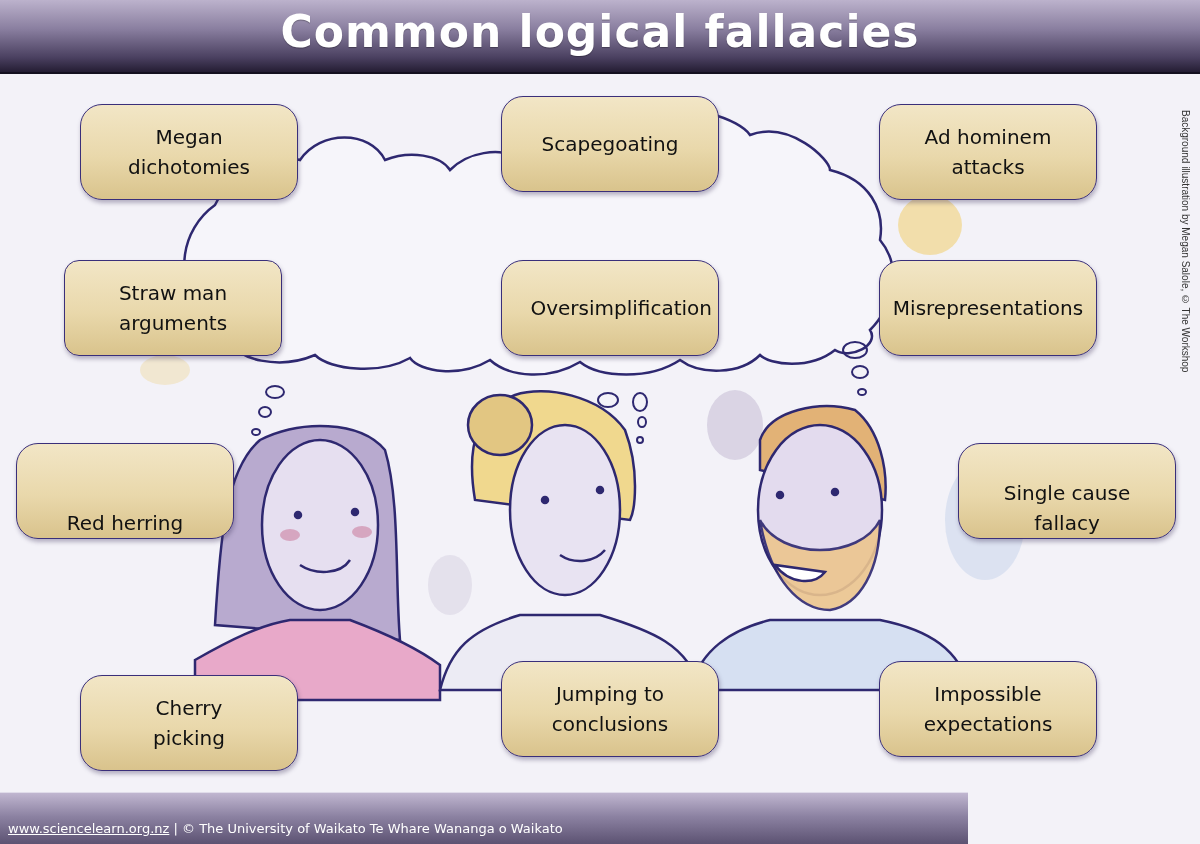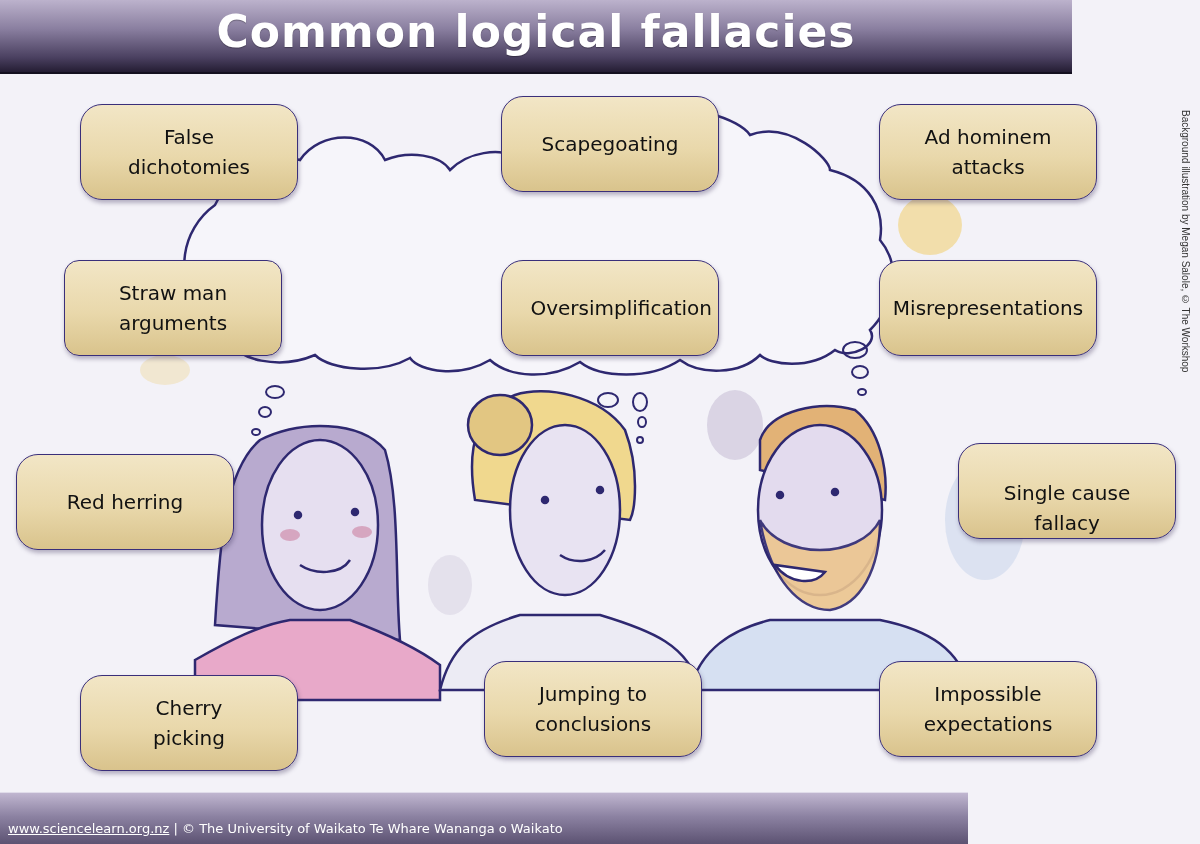--- a/index.html
+++ b/index.html
@@ -1,17 +1,17 @@
 <!DOCTYPE html>
 <html><head>
 <meta charset="utf-8">
 <style>
   html, body { margin:0; padding:0; }
   body { width:1200px; height:844px; position:relative; overflow:hidden; background:#f3f2f8; font-family:"DejaVu Sans", sans-serif; }
-  .header { position:absolute; left:0; top:0; width:1072px; height:72px;
+  .header { position:absolute; left:0; top:0; width:1200px; height:72px;
     background:linear-gradient(to bottom, #bcb2cc 0%, #8a7fa0 40%, #4a4060 80%, #241d33 100%);
     border-bottom:2px solid #141020; }
   .title { position:absolute; left:0; top:0; width:100%; height:64px; line-height:64px; text-align:center;
     color:#fff; font-size:44px; font-weight:bold; letter-spacing:1px; font-family:"DejaVu Sans", sans-serif;
     text-shadow:0 1px 1px rgba(0,0,0,0.3); }
   .canvas { position:absolute; left:0; top:74px; width:1200px; height:718px; background:#f3f2f8; }
   .footer { position:absolute; left:0; top:792px; width:968px; height:52px;
     background:linear-gradient(to bottom, #c0b6d0 0%, #8c82a2 45%, #5a5070 100%); border-top:1px solid #e0dcea; }
   .footer-text { position:absolute; left:8px; top:28px; font-size:13px; color:#fff; font-family:"DejaVu Sans", sans-serif; }
   .footer-link { color:#fff; text-decoration:underline; }
@@ -91,52 +91,52 @@
     <ellipse fill="#e3dbee" cx="820" cy="510" rx="62" ry="85"></ellipse>
     <path fill="#ecc58e" opacity="0.9" d="M 760 520 C 770 580, 800 610, 830 610 C 860 605, 880 570, 880 520 C 860 560, 780 560, 760 520 Z"></path>
     <path fill="#ffffff" d="M 775 565 C 790 585, 815 585, 825 572 Z"></path>
     <path fill="#d6e0f2" d="M 690 690 C 700 650, 730 630, 770 620 L 880 620 C 930 630, 960 650, 970 690 Z"></path>
     <circle fill="#2e2870" cx="780" cy="495" r="3"></circle>
       <circle fill="#2e2870" cx="835" cy="492" r="3"></circle>
   </g>
 </svg>
 
 <div class="box" style="left:80px; top:104px;">
-  <span class="box-label">False
+  <span class="box-label">Megan
 dichotomies</span>
 </div>
 <div class="box" style="left:501px; top:96px;">
   <span class="box-label">Scapegoating</span>
 </div>
 <div class="box" style="left:879px; top:104px;">
   <span class="box-label">Ad hominem
 attacks</span>
 </div>
 <div class="box" style="left:64px; top:260px;border-radius:15px;">
   <span class="box-label">Straw man
 arguments</span>
 </div>
 <div class="box" style="left:501px; top:260px;justify-content:flex-end;">
   <span class="box-label">Oversimplification</span>
 </div>
 <div class="box" style="left:879px; top:260px;">
   <span class="box-label">Misrepresentations</span>
 </div>
-<div class="box" style="left:16px; top:454px;">
+<div class="box" style="left:16px; top:443px;align-items:flex-end;">
   <span class="box-label">Red herring</span>
 </div>
 <div class="box" style="left:958px; top:443px;align-items:flex-end;">
   <span class="box-label">Single cause
 fallacy</span>
 </div>
 <div class="box" style="left:80px; top:675px;">
   <span class="box-label">Cherry
 picking</span>
 </div>
-<div class="box" style="left:484px; top:661px;">
+<div class="box" style="left:501px; top:661px;">
   <span class="box-label">Jumping to
 conclusions</span>
 </div>
 <div class="box" style="left:879px; top:661px;justify-content:center;">
   <span class="box-label">Impossible
 expectations</span>
 </div>
 
 <div class="credit">Background illustration by Megan Salole, © The Workshop</div>
 

